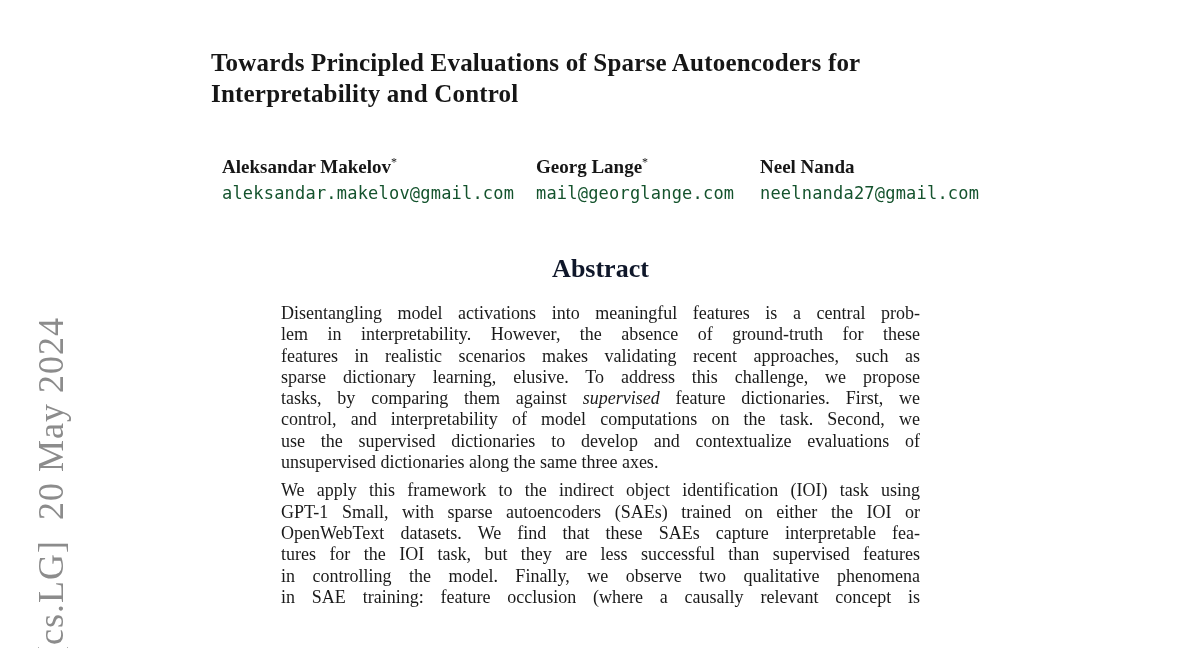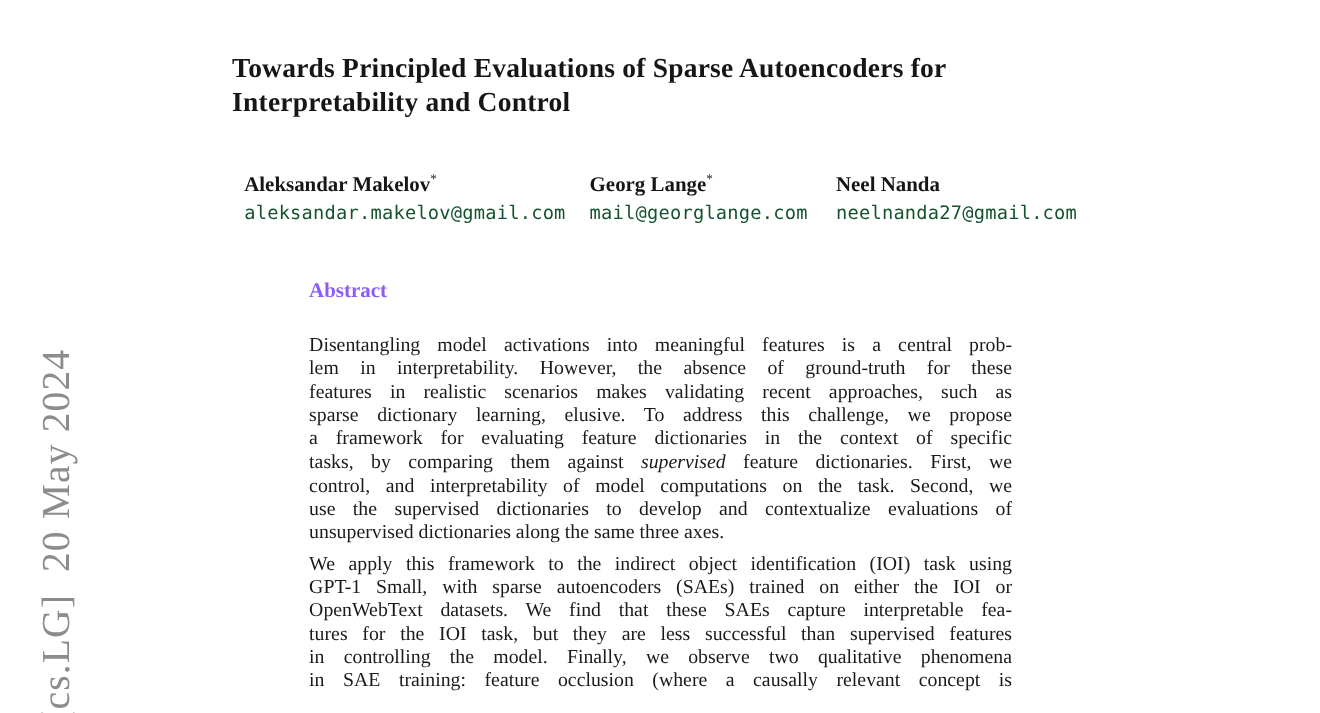--- a/index.html
+++ b/index.html
@@ -56,23 +56,24 @@
     font-family: "DejaVu Sans Mono", monospace;
     font-size: 17px;
     letter-spacing: 0.2px;
     white-space: nowrap;
     color: #14532d;
   }
 
   .abstract-heading {
     position: absolute;
     left: 281px; top: 254px; width: 639px;
-    font-size: 19px;
+    text-align: center;
+    font-size: 26px;
     font-weight: bold;
-    color: #8b5cf6;
+    color: #0f172a;
   }
 
   .abstract-body {
     position: absolute;
     left: 281px; top: 303px; width: 639px;
     font-size: 18px;
     line-height: 21.3px;
   }
   .para { width: 639px; }
   .para + .para { margin-top: 7px; }
@@ -113,21 +114,20 @@
   </div>
 
   <div class="abstract-heading">Abstract</div>
 
   <div class="abstract-body">
     <div class="para">
       <div class="aline">Disentangling model activations into meaningful features is a central prob-</div>
       <div class="aline">lem in interpretability. However, the absence of ground-truth for these</div>
       <div class="aline">features in realistic scenarios makes validating recent approaches, such as</div>
       <div class="aline">sparse dictionary learning, elusive. To address this challenge, we propose</div>
-      <div class="aline">a framework for evaluating feature dictionaries in the context of specific</div>
       <div class="aline"><span>tasks, by comparing them against </span><span class="it">supervised</span><span> feature dictionaries. First, we</span></div>
       <div class="aline">control, and interpretability of model computations on the task. Second, we</div>
       <div class="aline">use the supervised dictionaries to develop and contextualize evaluations of</div>
       <div class="aline last">unsupervised dictionaries along the same three axes.</div>
     </div>
     <div class="para">
       <div class="aline">We apply this framework to the indirect object identification (IOI) task using</div>
       <div class="aline">GPT-1 Small, with sparse autoencoders (SAEs) trained on either the IOI or</div>
       <div class="aline">OpenWebText datasets. We find that these SAEs capture interpretable fea-</div>
       <div class="aline">tures for the IOI task, but they are less successful than supervised features</div>

